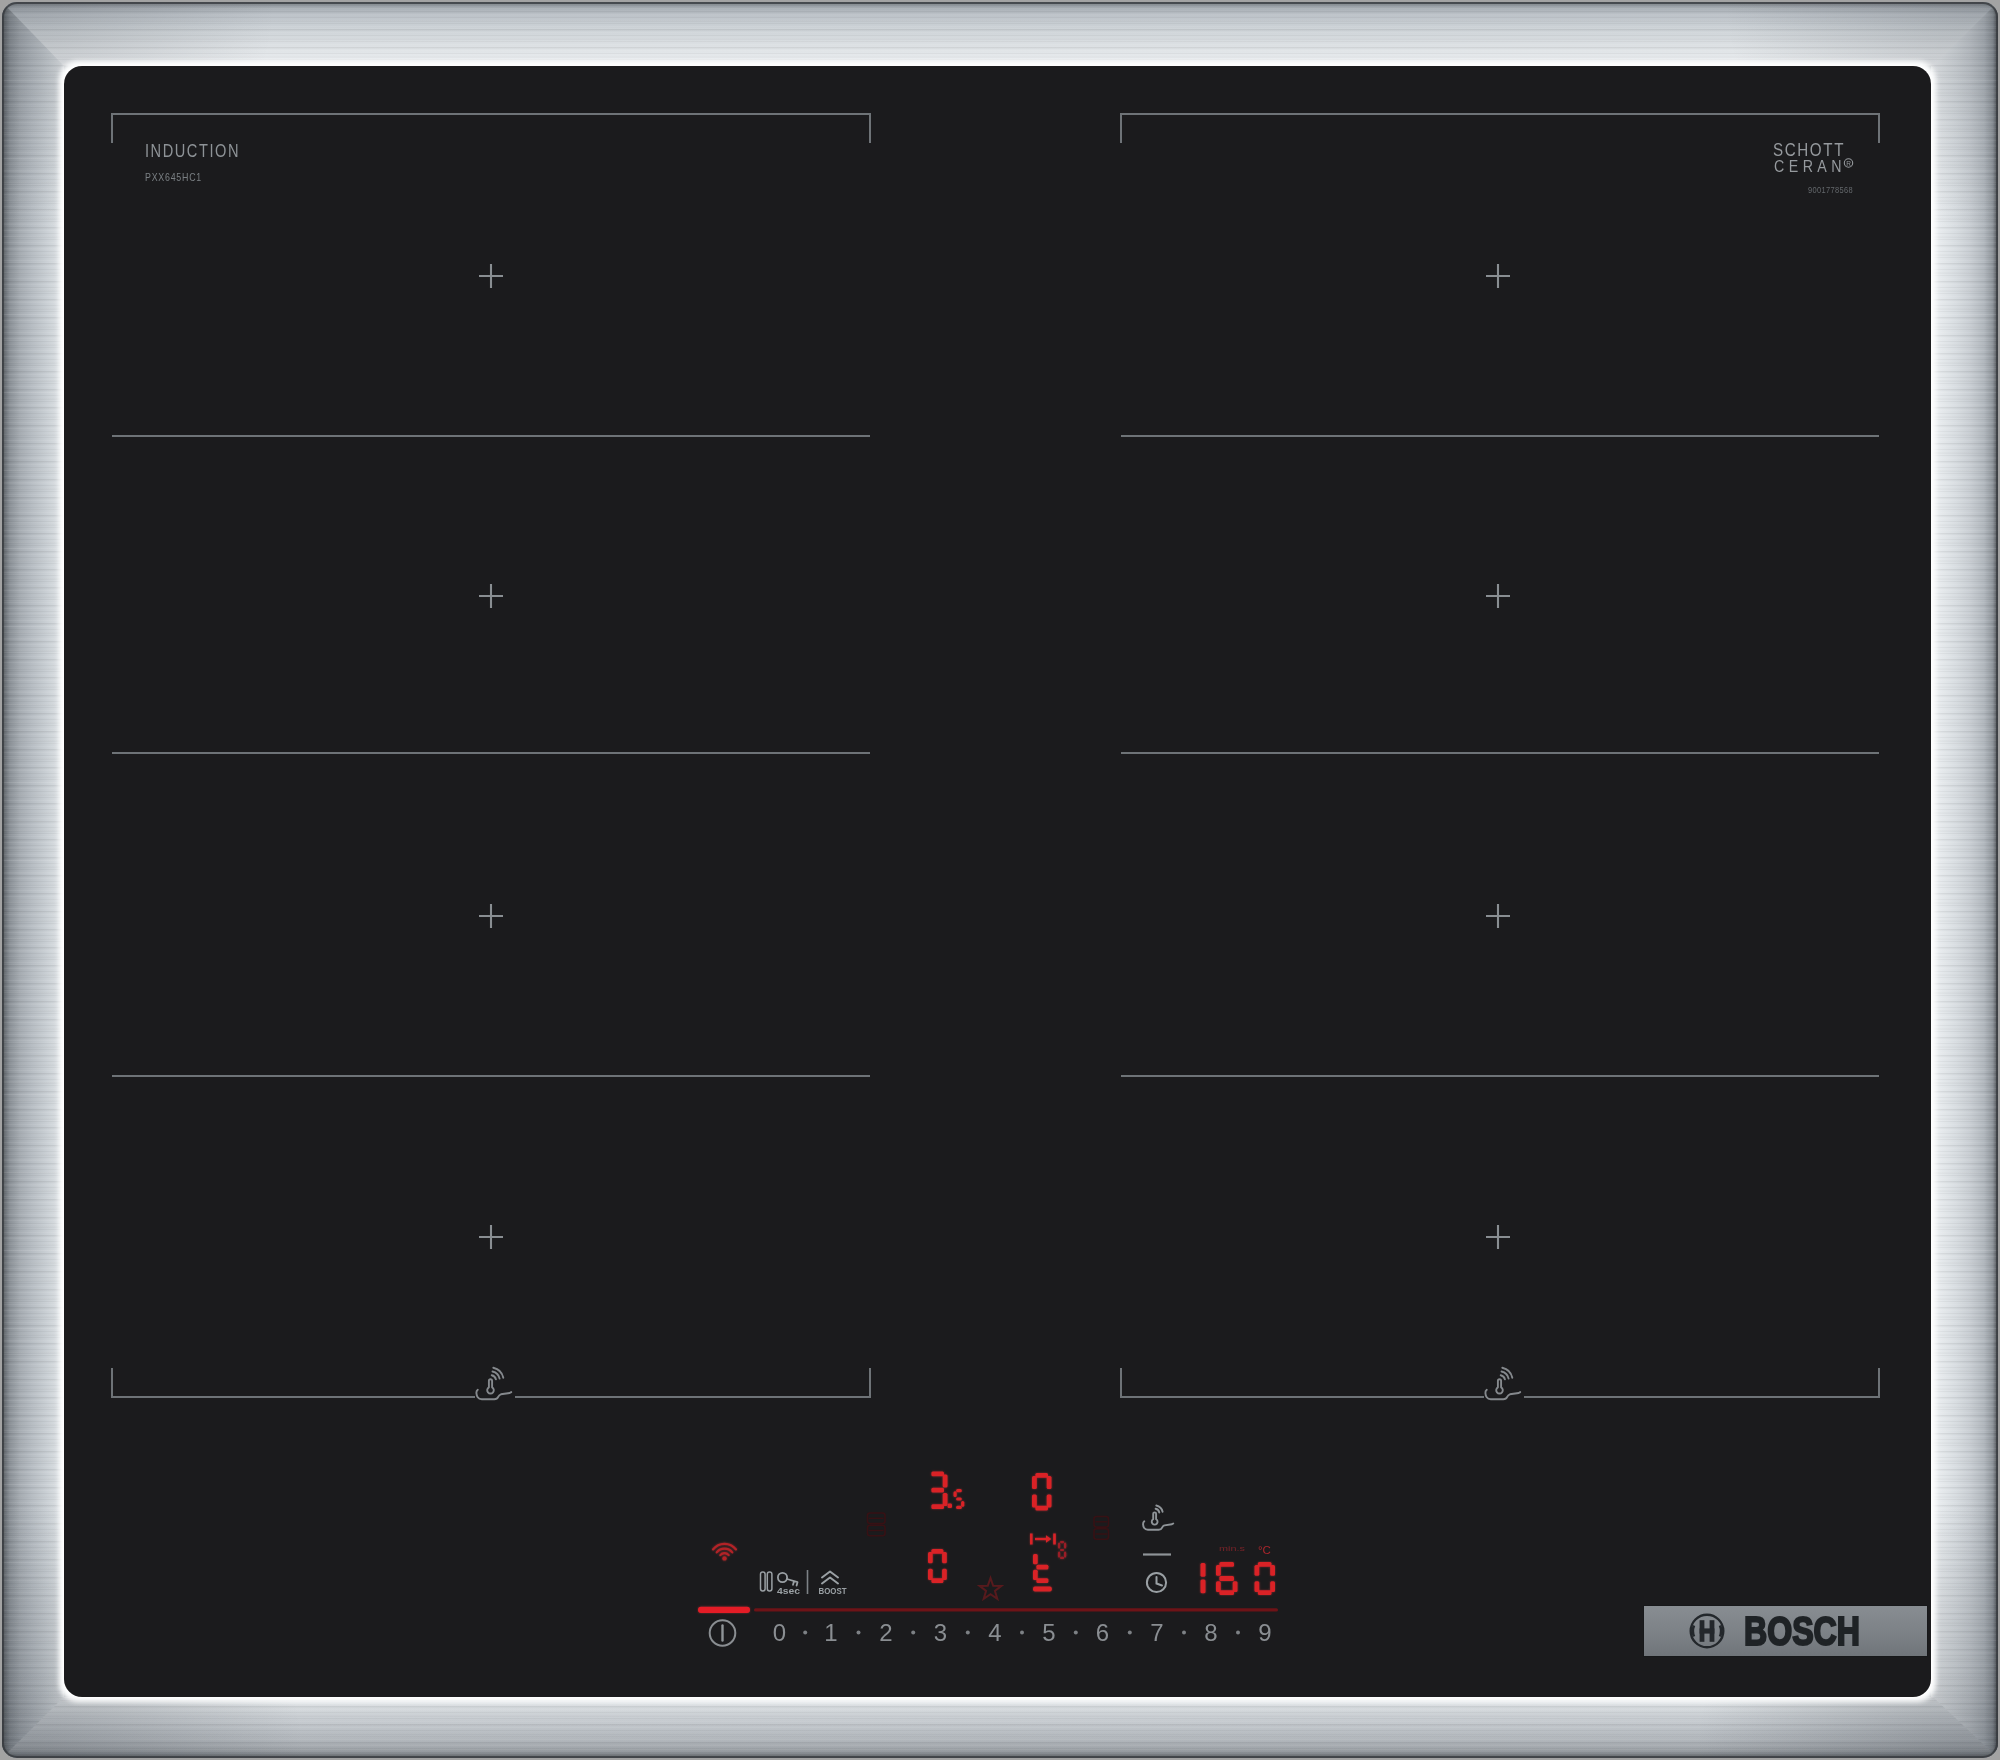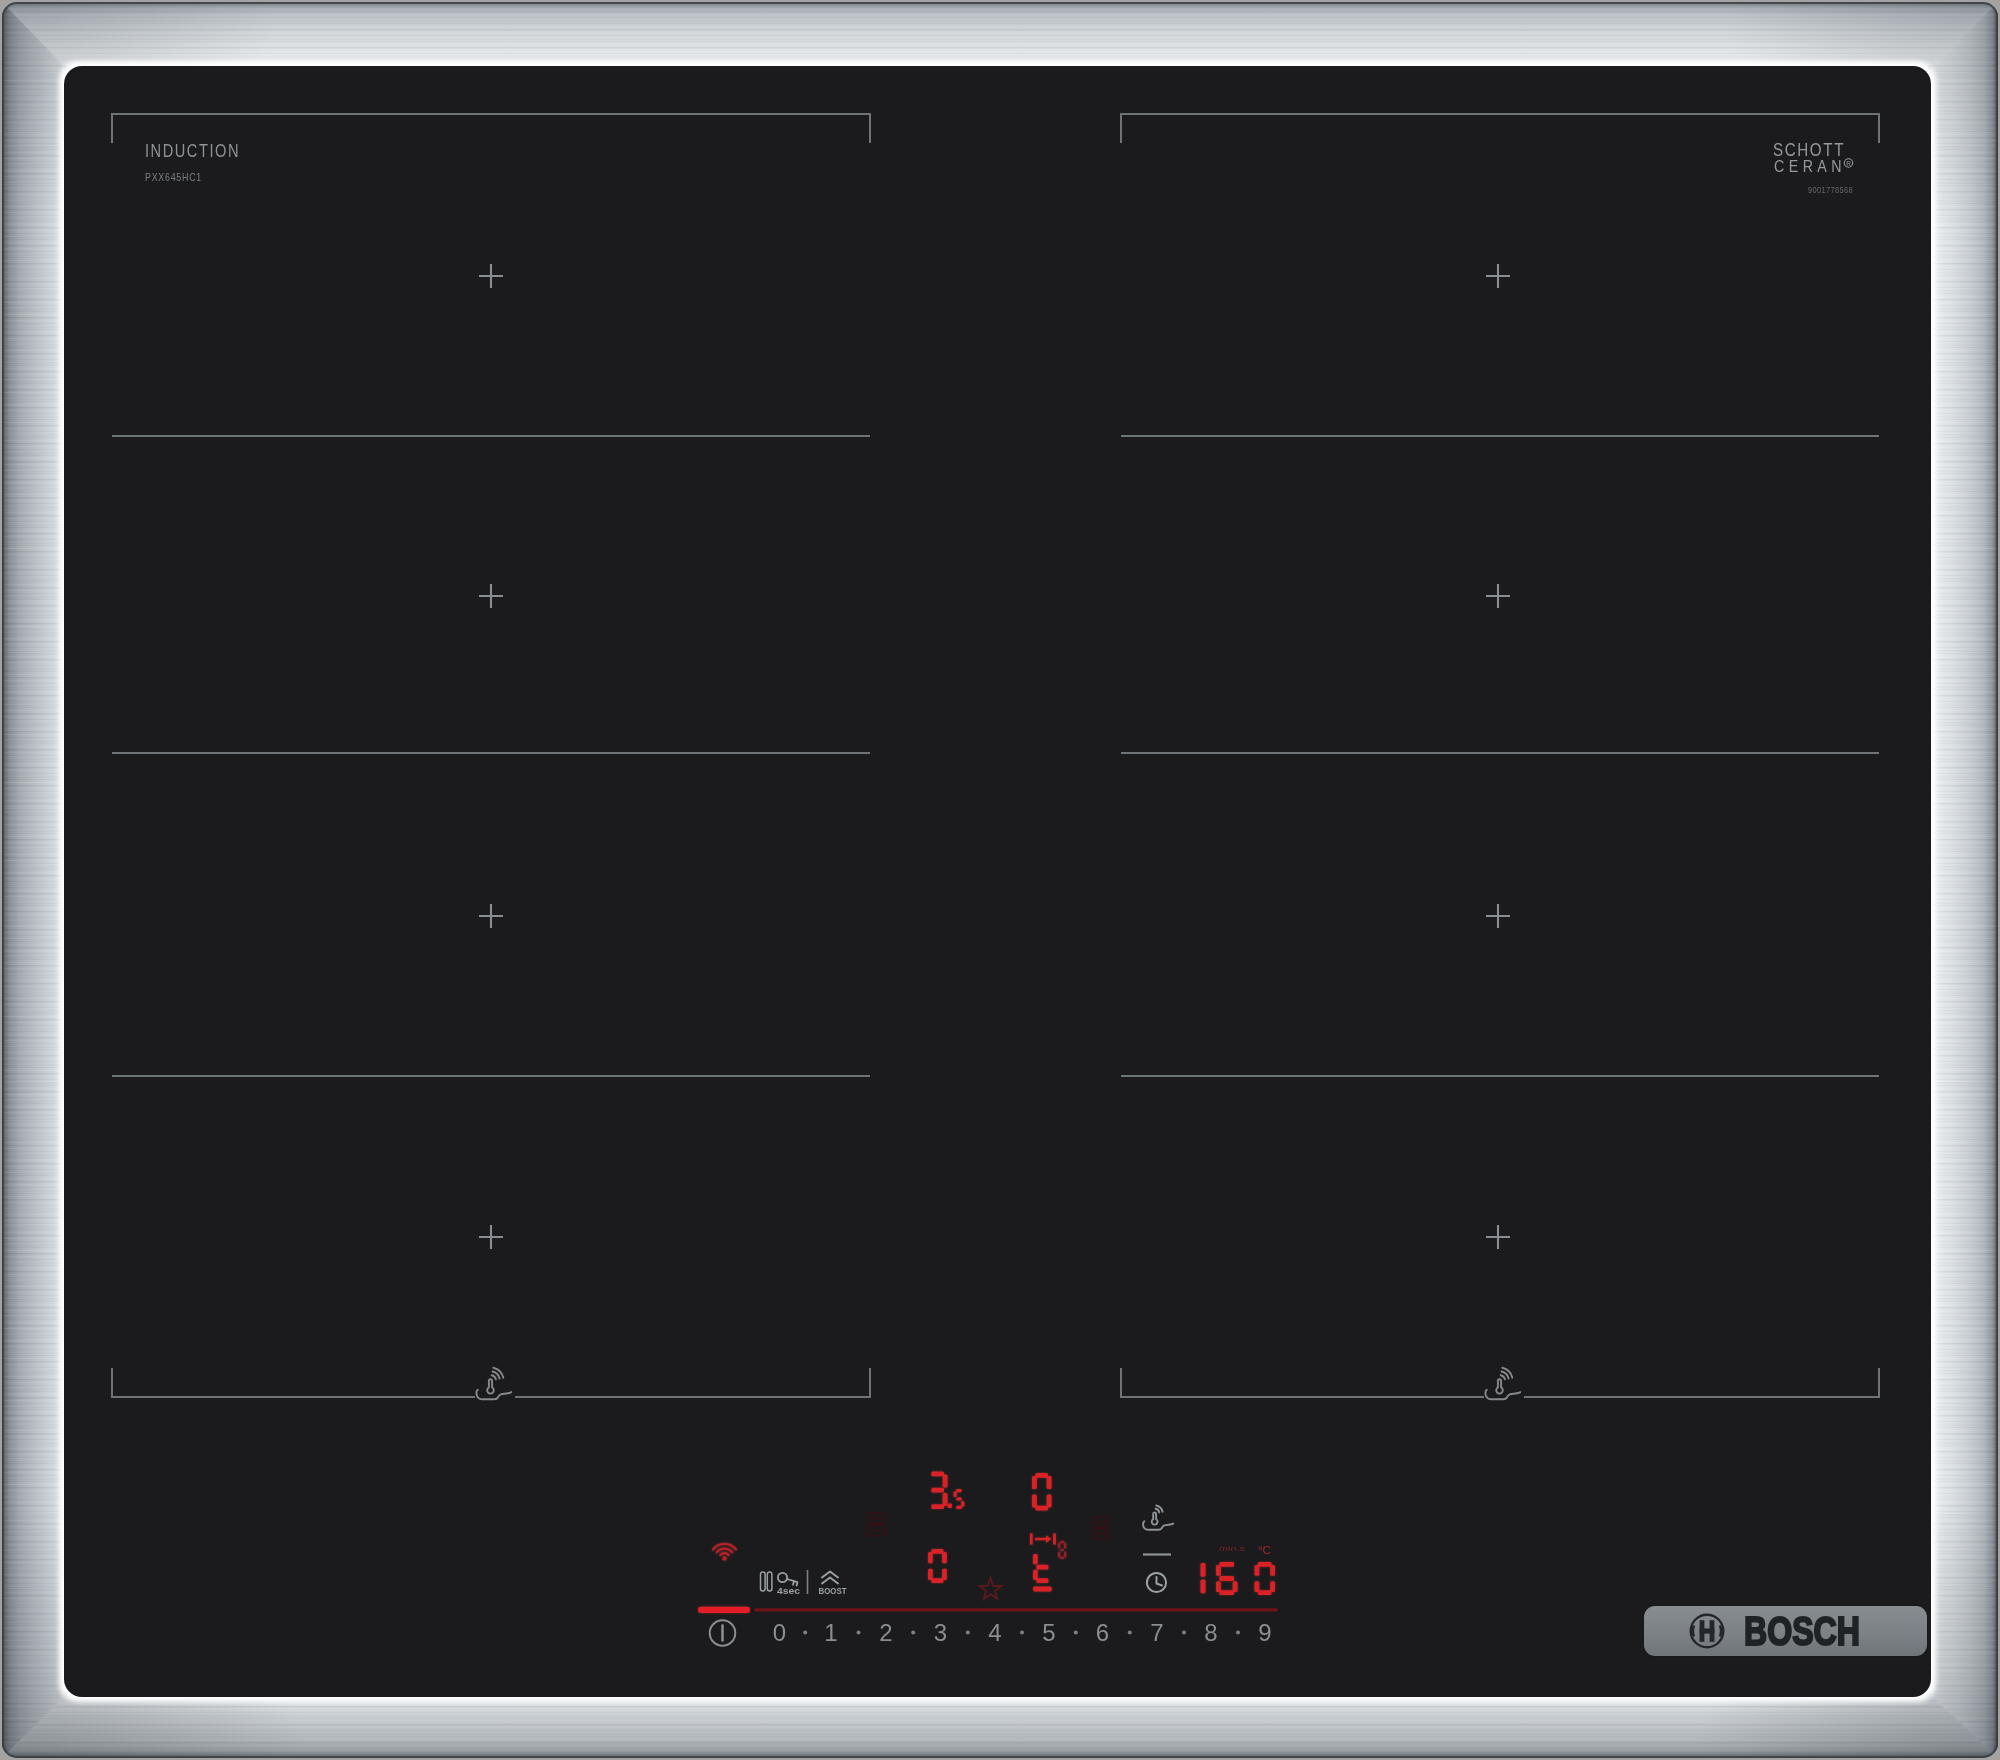--- a/index.html
+++ b/index.html
@@ -188,21 +188,21 @@
         <rect x="1257.9" y="1562.0" width="13.6" height="4.8" rx="1.5" fill="#da2128"></rect>
         <rect x="1257.9" y="1590.2" width="13.6" height="4.8" rx="1.5" fill="#da2128"></rect>
         <rect x="1254.5" y="1565.0" width="4.8" height="10.7" rx="1.5" fill="#da2128"></rect>
         <rect x="1270.2" y="1565.0" width="4.8" height="10.7" rx="1.5" fill="#da2128"></rect>
         <rect x="1254.5" y="1581.3" width="4.8" height="10.7" rx="1.5" fill="#da2128"></rect>
         <rect x="1270.2" y="1581.3" width="4.8" height="10.7" rx="1.5" fill="#da2128"></rect>
         <rect x="698" y="1606.8" width="52" height="6.2" rx="3" fill="#e41f27"></rect>
       </g>
     </svg>
   <div style="position:absolute;left:1644px;top:1606px;width:283px;height:50px;
-background:linear-gradient(180deg,#888d92 0%,#7c8186 55%,#70757a 100%);border-radius:11px;
+background:linear-gradient(180deg,#888d92 0%,#7c8186 55%,#70757a 100%);border-radius:0;
 box-shadow:0 0 0 1px rgba(20,22,24,.55)">
 <svg width="283" height="50" viewBox="0 0 283 50">
 <g stroke="#23272b" fill="none">
 <circle cx="63" cy="25" r="16.3" stroke-width="2.4"></circle>
 <path d="M50.0,19.5 a14.4,14.4 0 0 0 0,11" stroke-width="2.6"></path>
 <path d="M76.0,19.5 a14.4,14.4 0 0 1 0,11" stroke-width="2.6"></path>
 </g>
 <g fill="#23272b">
 <rect x="55.6" y="14.2" width="4.8" height="21.6"></rect>
 <rect x="65.6" y="14.2" width="4.8" height="21.6"></rect>

